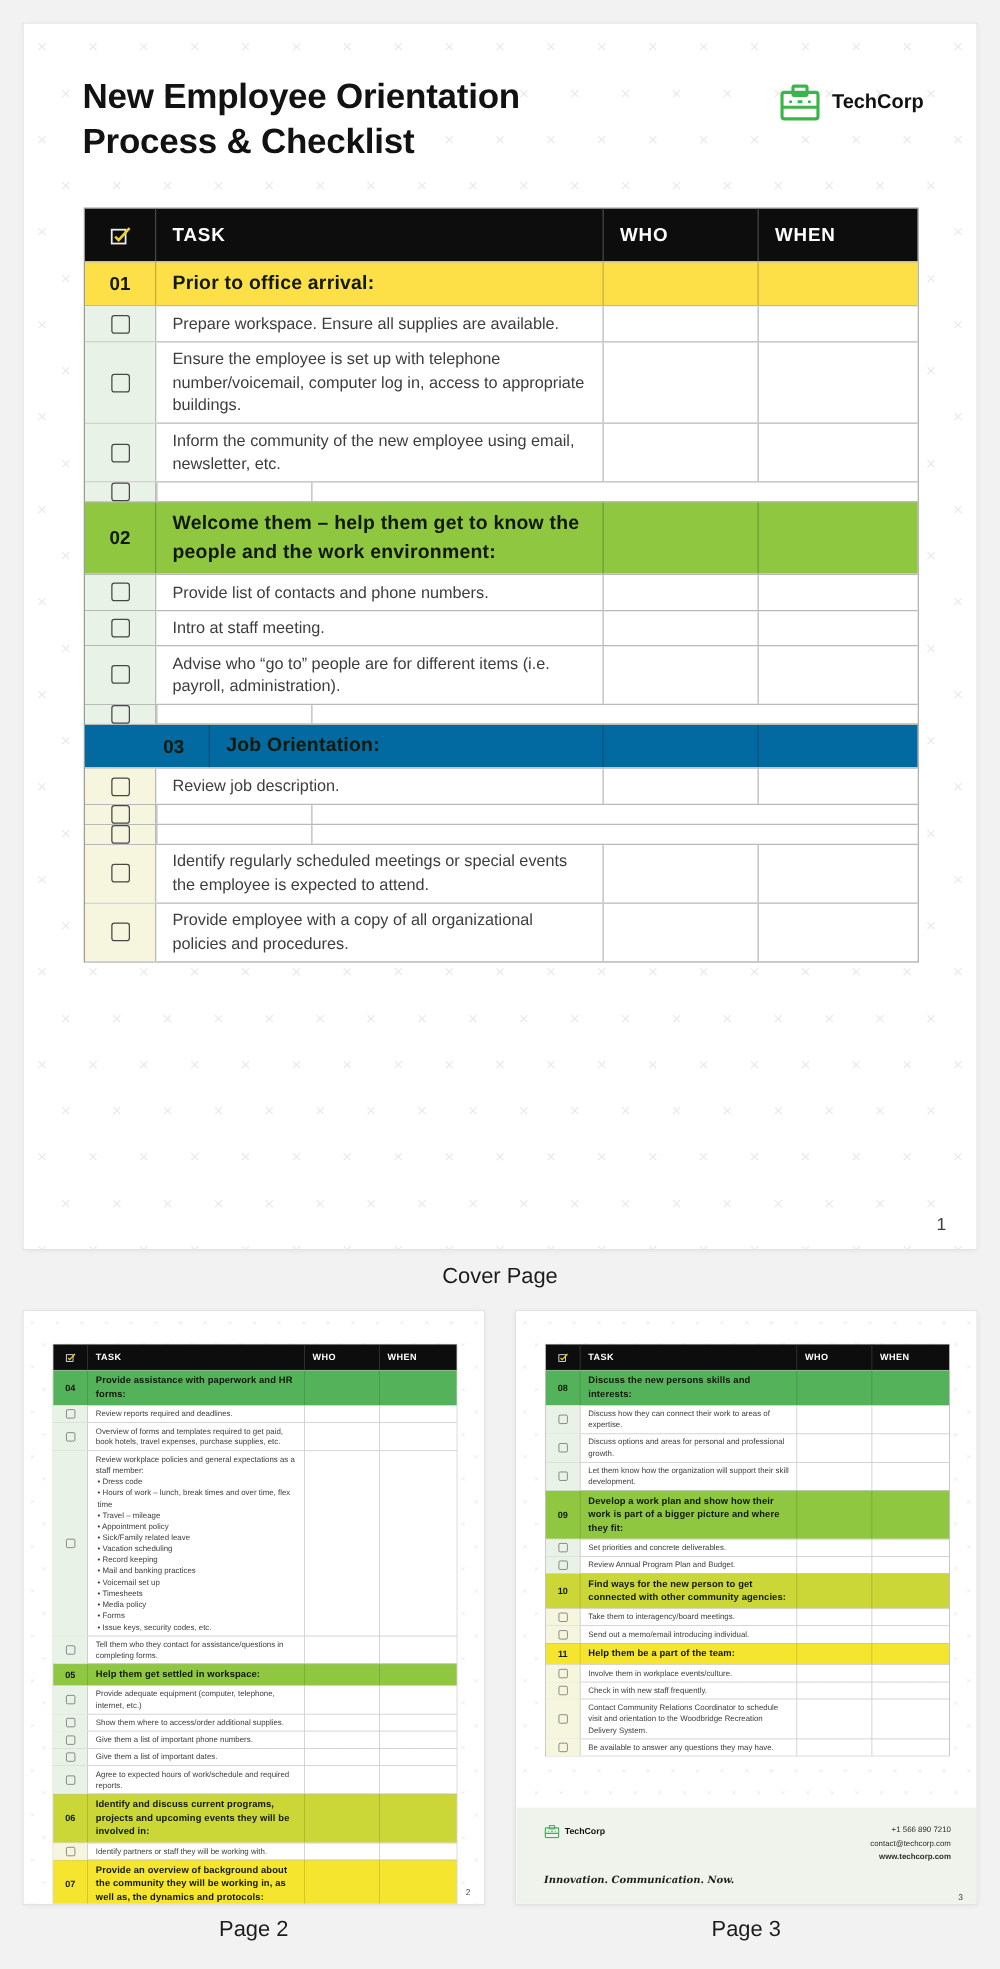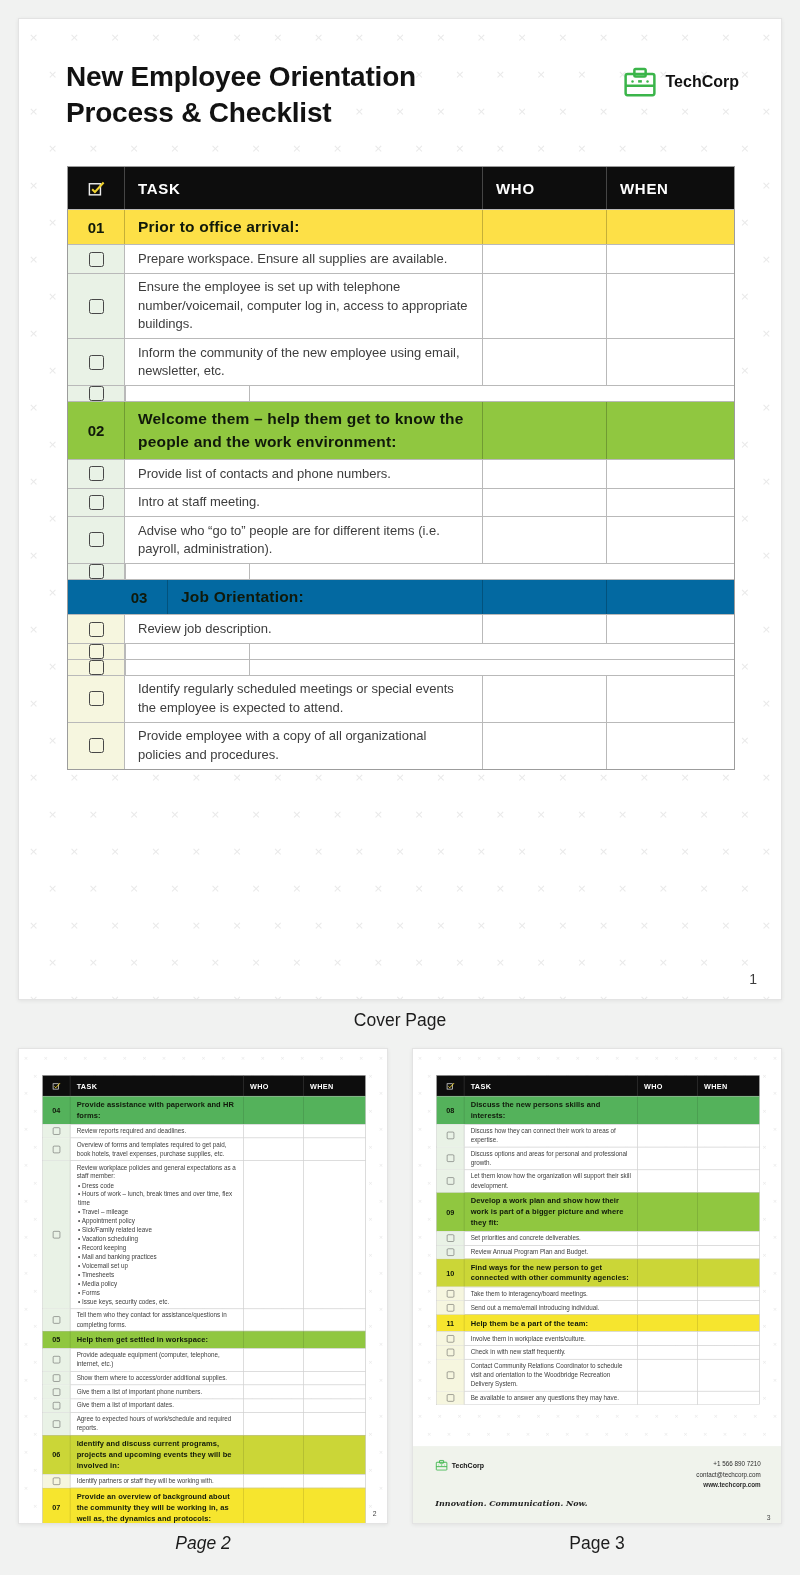--- a/index.html
+++ b/index.html
@@ -5,21 +5,21 @@
   html,body{margin:0;padding:0;background:#f1f2f1;}
   .canvas{position:relative;width:800px;height:1575px;background:#f1f2f1;overflow:hidden;
           font-family:"Liberation Sans",sans-serif;}
   .card{position:absolute;background:#fff;border:1px solid #e3e3e3;box-shadow:0 1px 4px rgba(0,0,0,.07);
         overflow:hidden;box-sizing:border-box;}
   .cover-card{left:18px;top:18px;width:764px;height:982px;}
   .thumb-card{top:1048px;width:370px;height:476px;}
   .thumb2{left:18px;} .thumb3{left:412px;}
   .caption{position:absolute;text-align:center;font-size:17.5px;color:#1c1c1c;}
   .caption-cover{left:0;top:1010px;width:800px;}
-  .caption-p2{left:18px;top:1533px;width:370px;font-style:italic;}
+  .caption-p2{left:18px;top:1533px;width:370px;}
   .caption-p3{left:412px;top:1533px;width:370px;}
 
   
   .sheet{position:relative;width:764px;height:982px;background:#fff;overflow:hidden;}
   .thumb-card .sheet{transform:scale(0.4843);transform-origin:0 0;}
   .pattern{position:absolute;left:0;top:0;right:0;bottom:0;z-index:0;pointer-events:none;}
   .prow{position:absolute;white-space:nowrap;font-family:"DejaVu Sans",sans-serif;
         font-size:11px;color:#e9e9e9;word-spacing:28px;}
   .sheet-content{position:absolute;left:0;top:0;width:100%;height:100%;z-index:1;}
 

